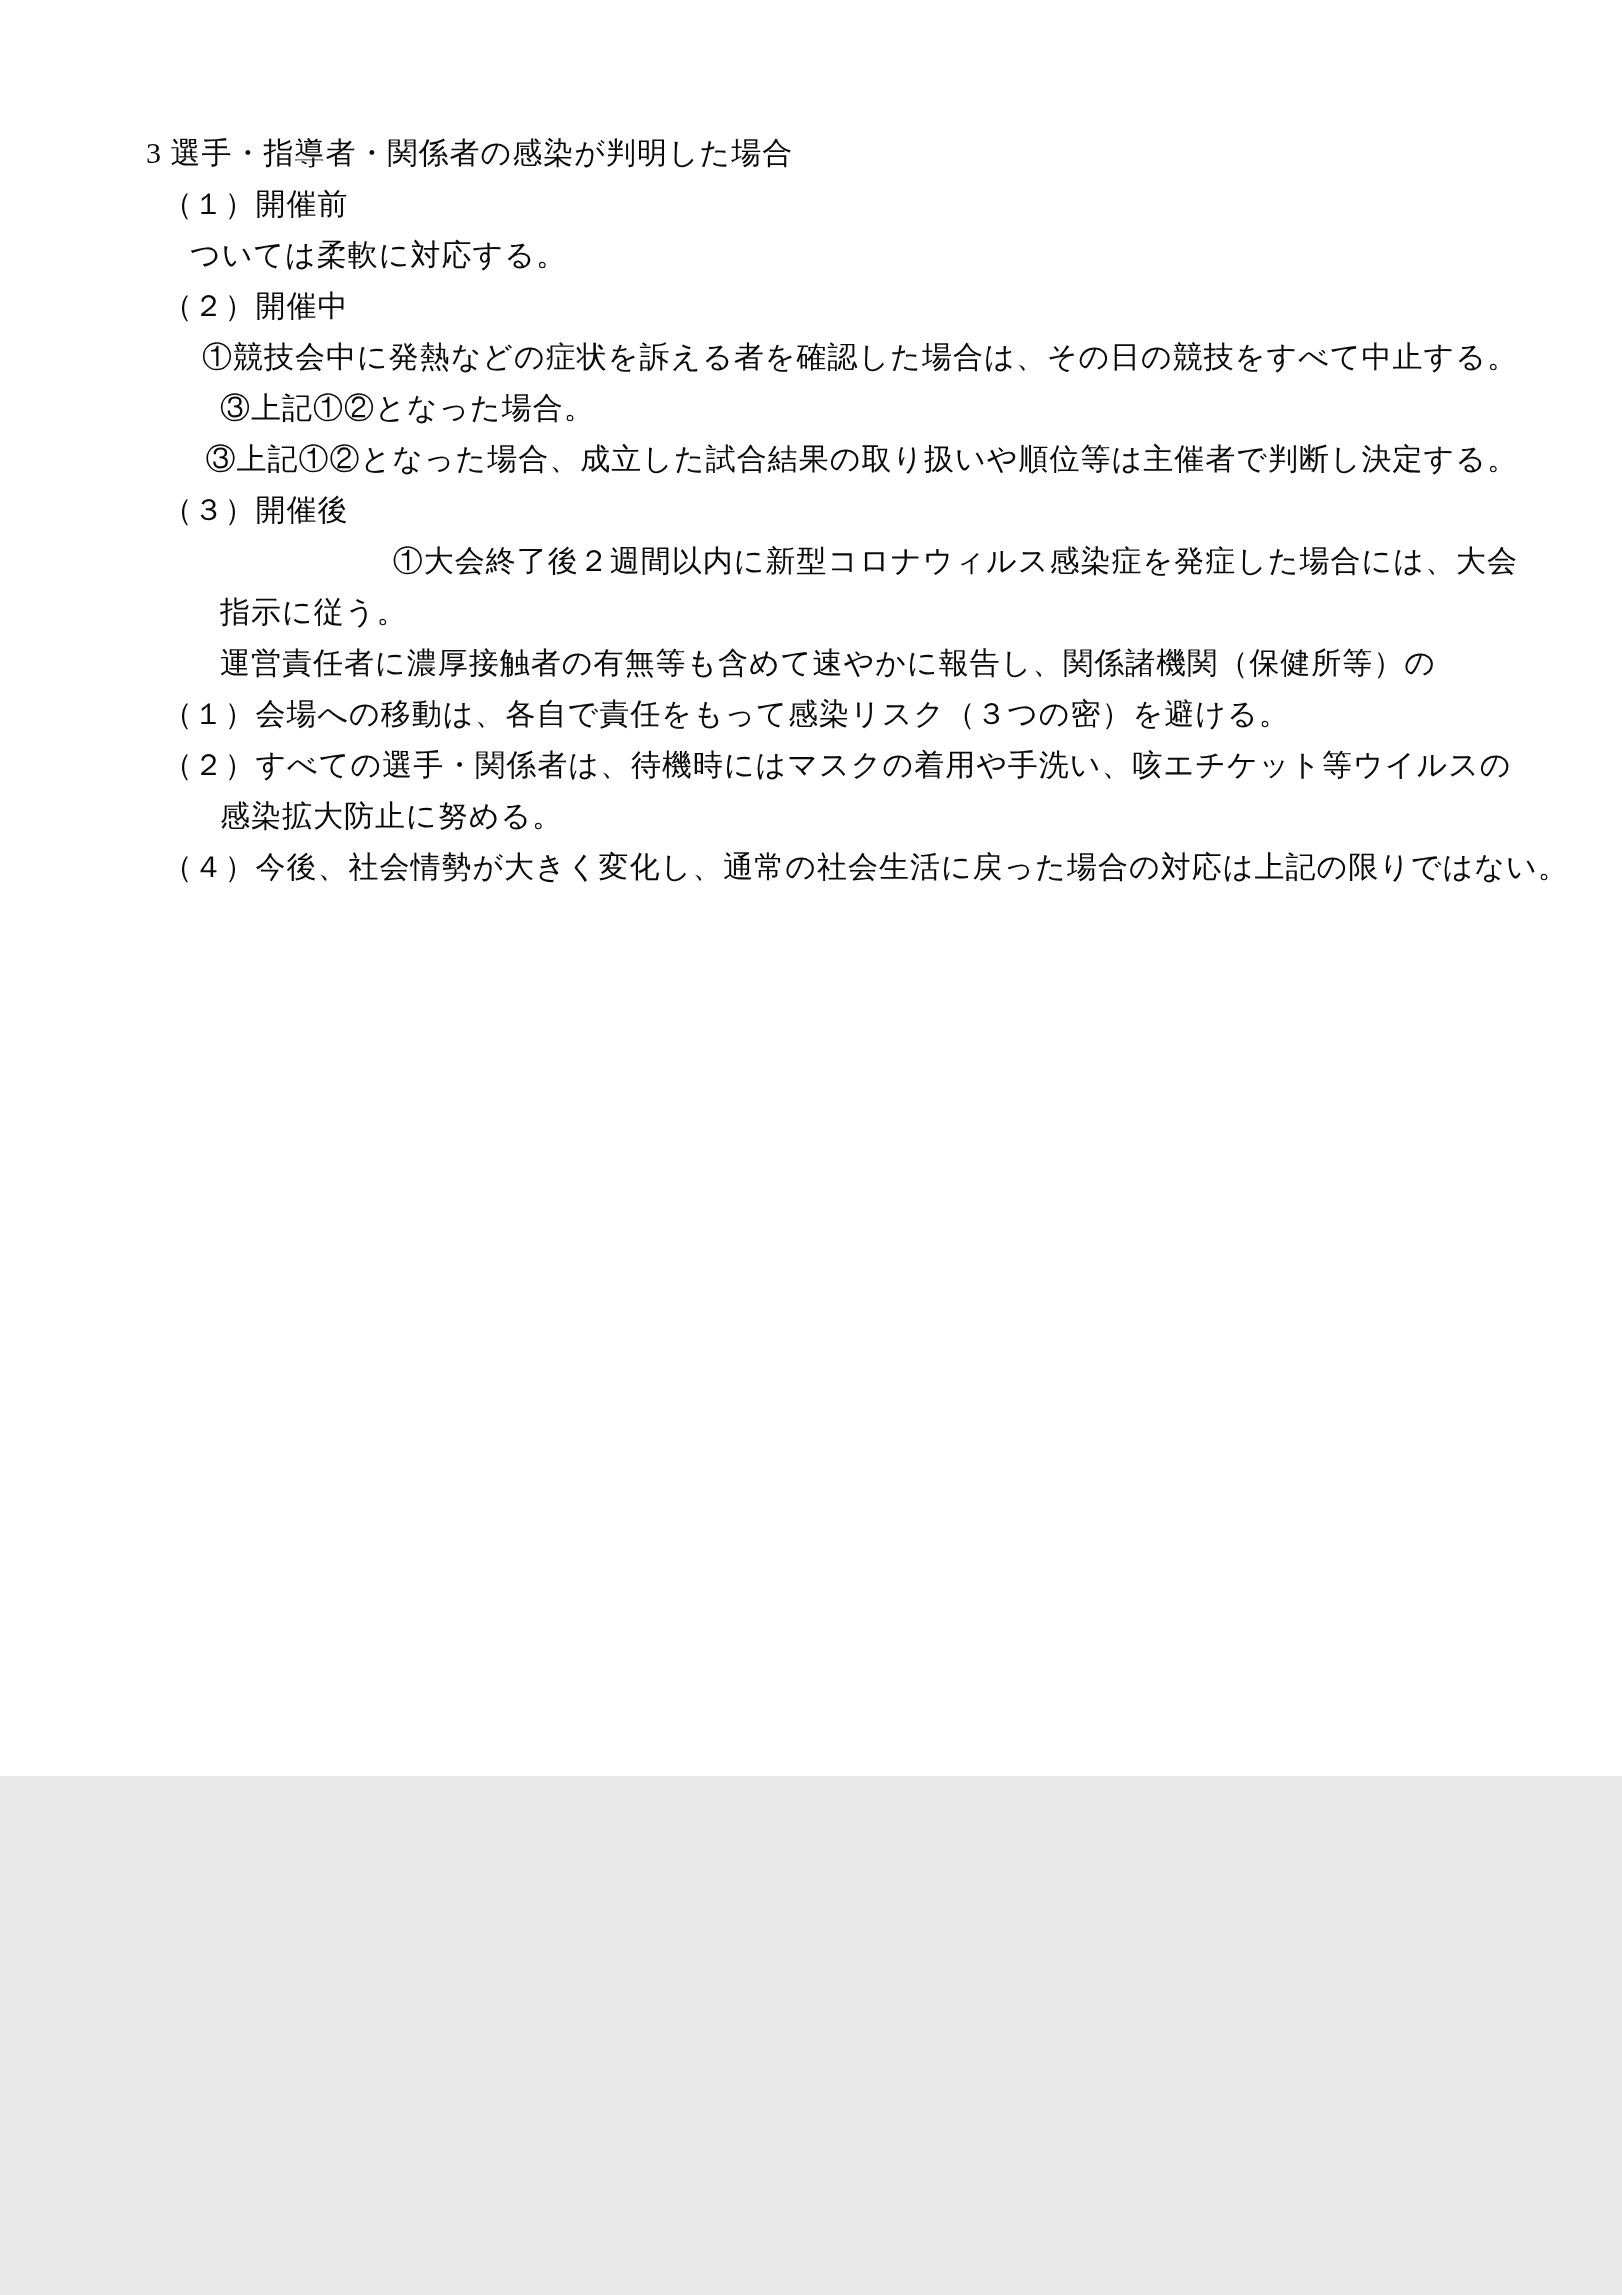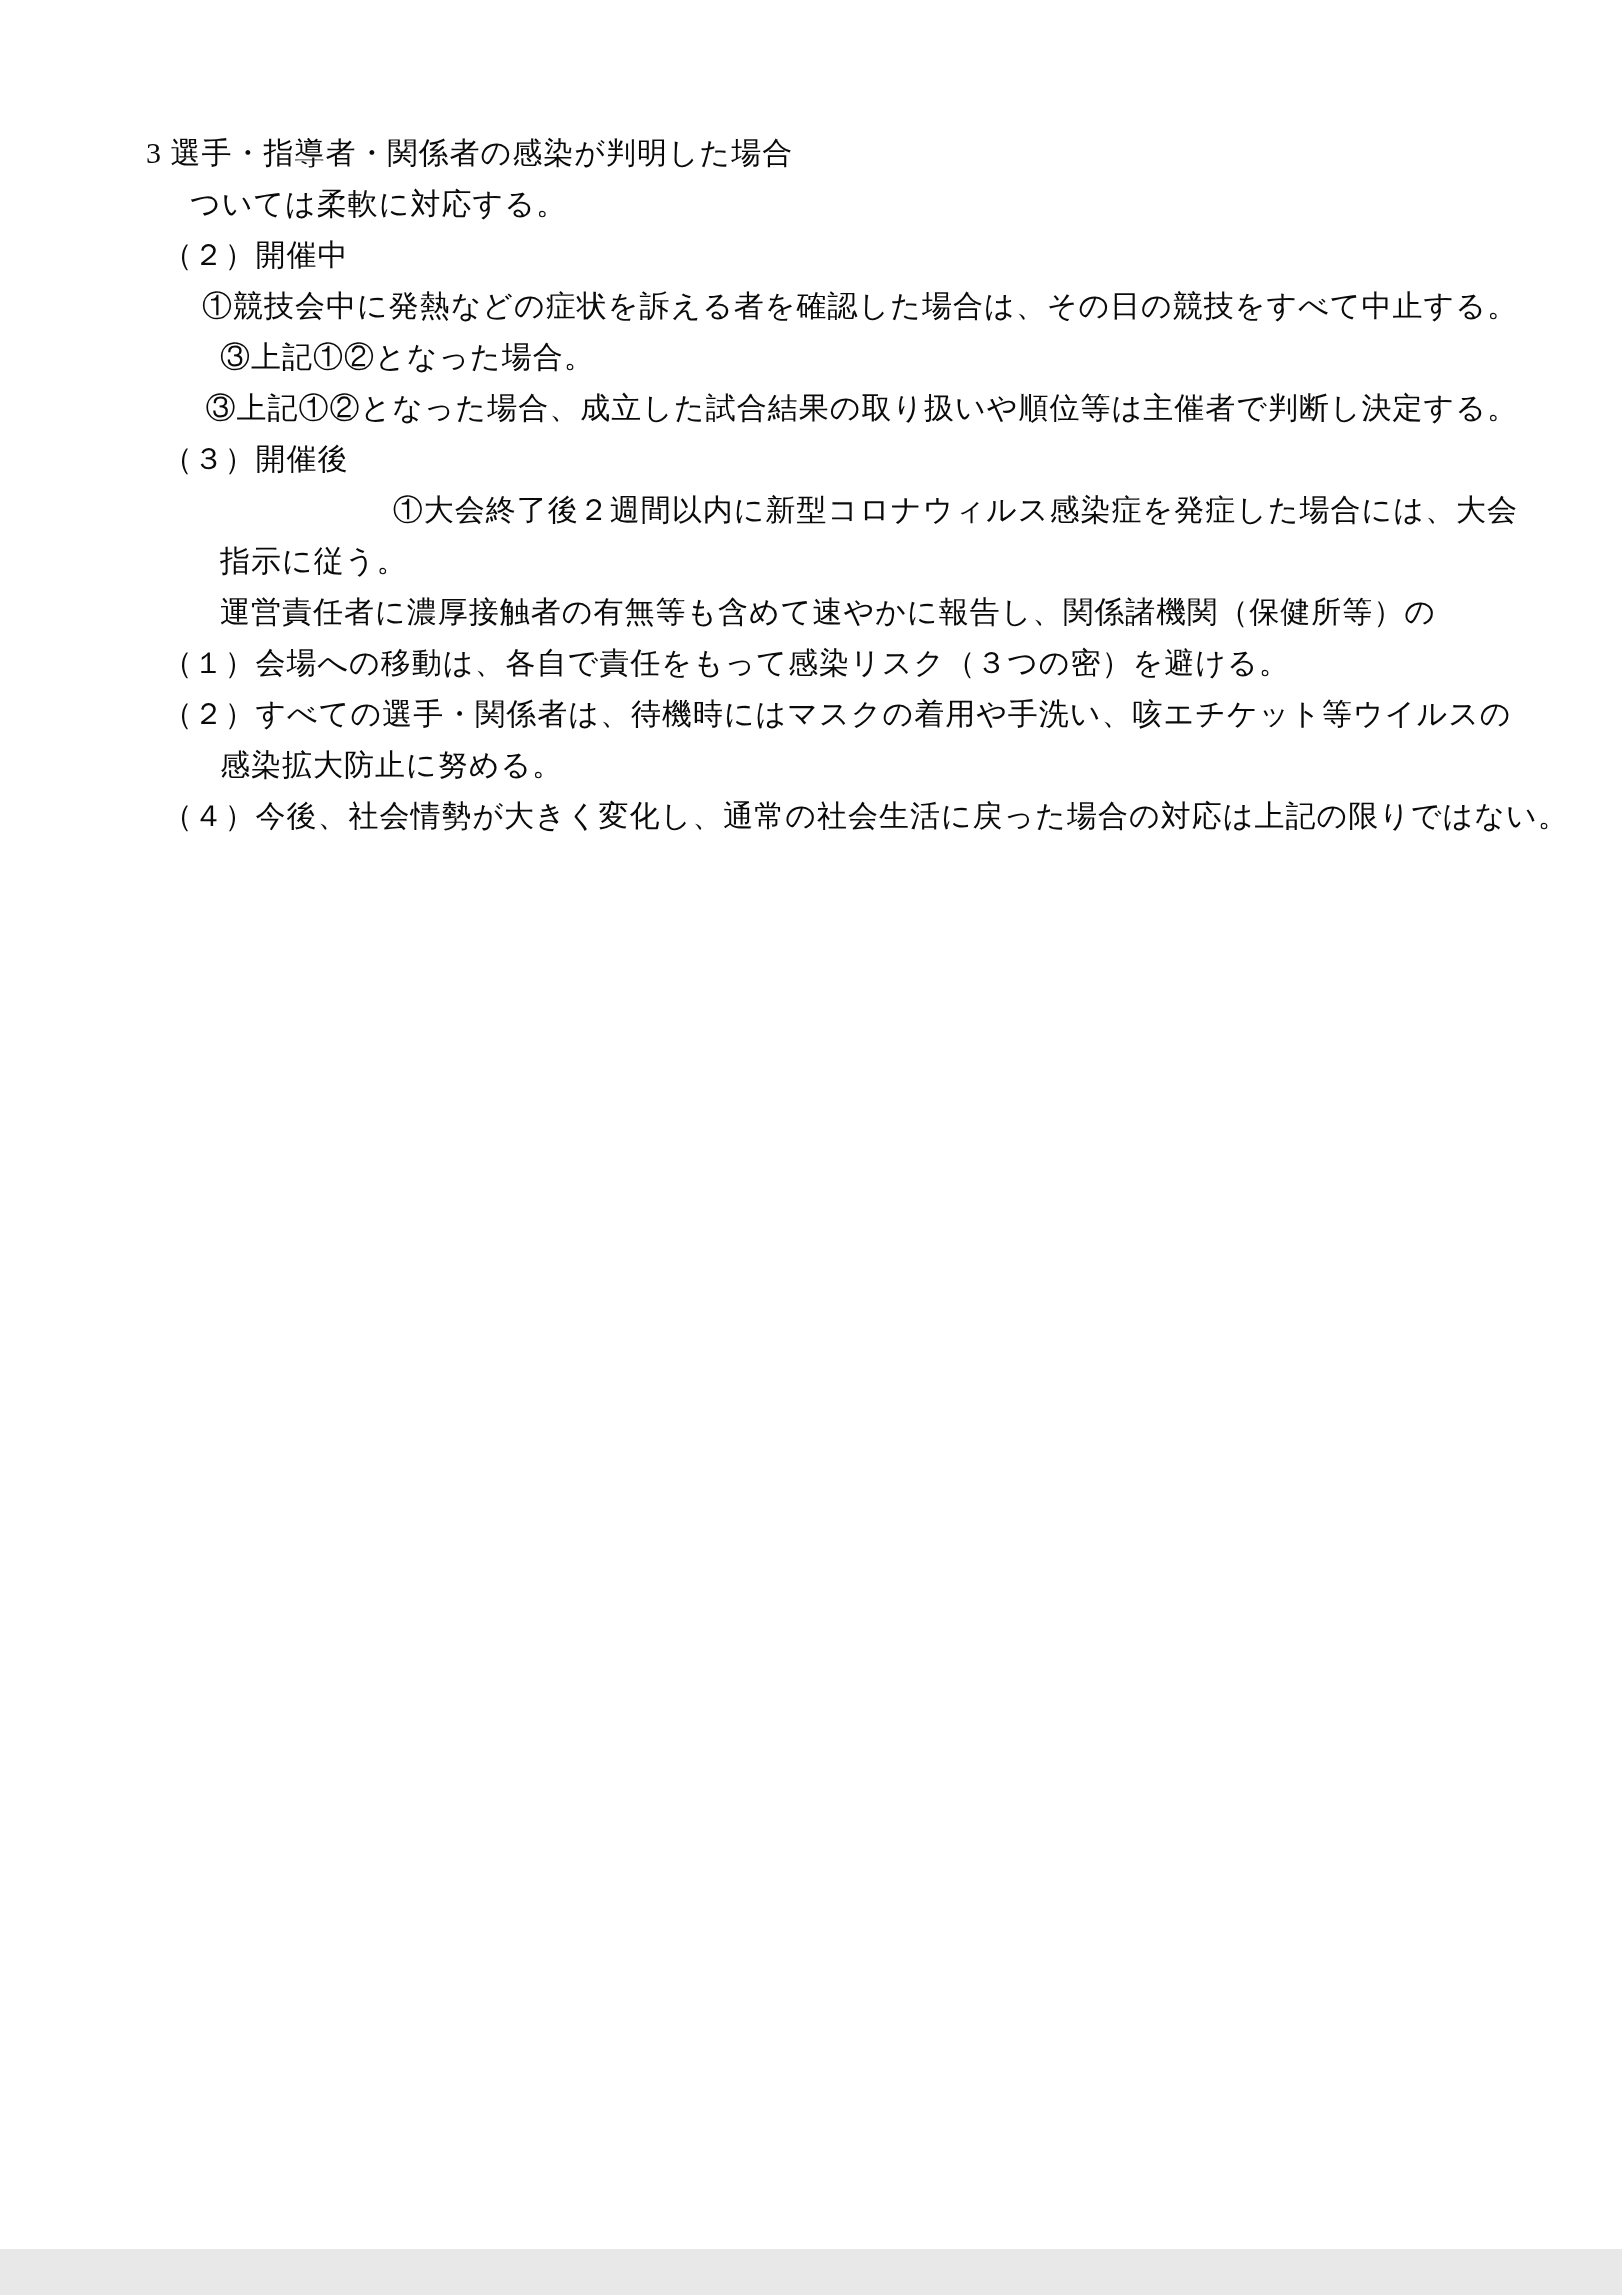--- a/index.html
+++ b/index.html
@@ -3,21 +3,21 @@
 <meta charset="utf-8">
 <style>
   html, body {
     margin: 0;
     padding: 0;
     background: #e8e8e8;
   }
   .page {
     position: relative;
     width: 1623px;
-    height: 2249px;
+    height: 1776px;
     margin: 0 auto;
     background: #ffffff;
     color: #0a0a0a;
     font-family: "Liberation Serif", "DejaVu Serif", serif;
     font-size: 30px;
     line-height: 51px;
     letter-spacing: 1px;
     overflow: hidden;
   }
   .content {
@@ -35,20 +35,21 @@
   .section-gap { margin-top: 51px; } 
 </style>
 </head>
 <body>
 
 <div class="page">
   <div class="content">
 
     <div class="line lvl-h">3 選手・指導者・関係者の感染が判明した場合</div>
 
+    <div class="line lvl-sub">（１）開催前</div>
     <div class="line lvl-body">ついては柔軟に対応する。</div>
 
     <div class="line lvl-sub">（２）開催中</div>
     <div class="line lvl-num">①競技会中に発熱などの症状を訴える者を確認した場合は、その日の競技をすべて中止する。</div>
     <div class="line lvl-cont">③上記①②となった場合。</div>
     <div class="line lvl-num">③上記①②となった場合、成立した試合結果の取り扱いや順位等は主催者で判断し決定する。</div>
 
     <div class="line lvl-sub">（３）開催後</div>
     <div class="line lvl-num">①大会終了後２週間以内に新型コロナウィルス感染症を発症した場合には、大会</div>
     <div class="line lvl-cont">指示に従う。</div>

